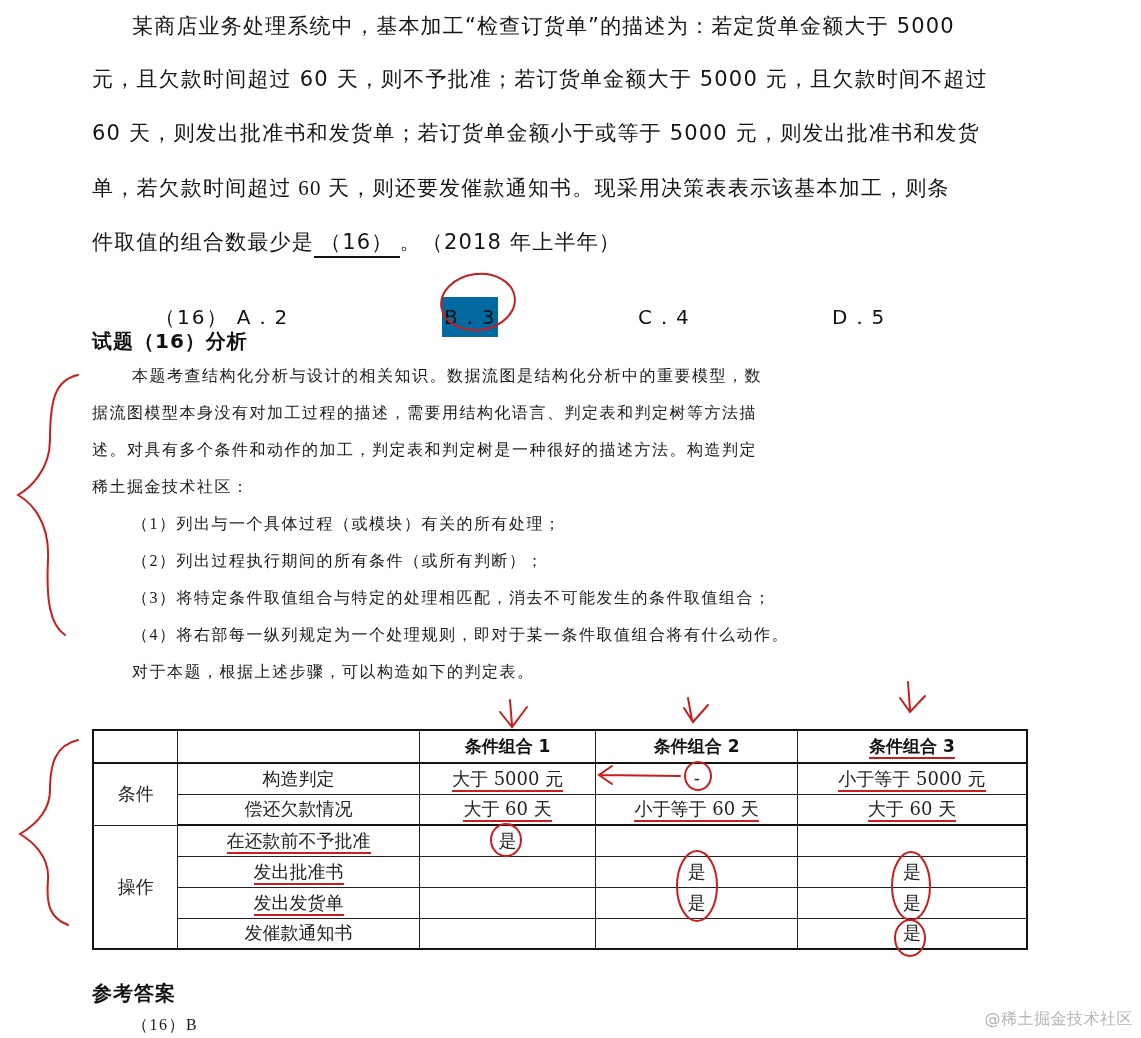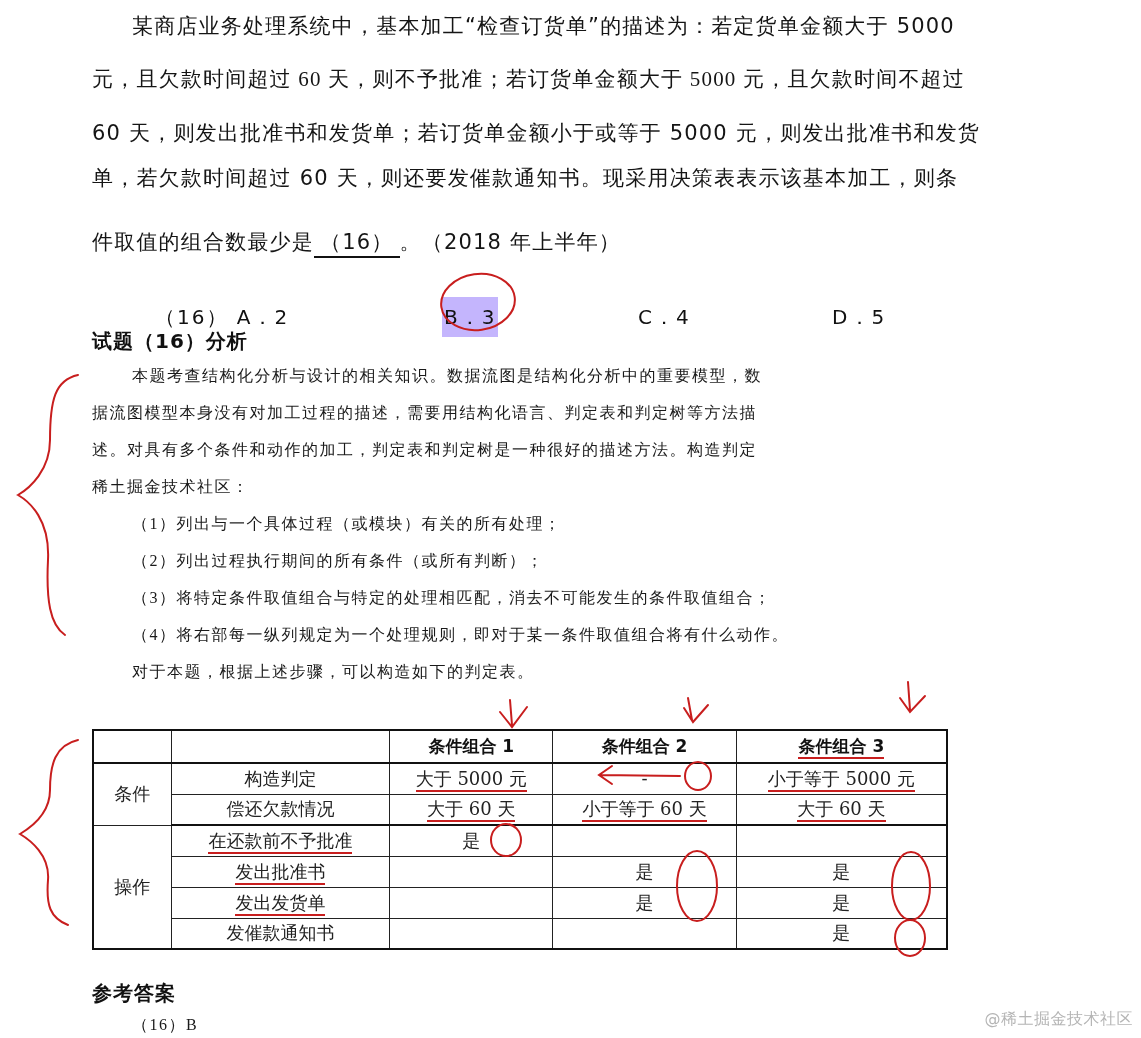--- a/index.html
+++ b/index.html
@@ -6,43 +6,43 @@
     html, body { width: 1141px; height: 1038px; background: #ffffff; overflow: hidden; }
     body { position: relative; font-family: "DejaVu Sans", "Liberation Sans", sans-serif; color: #111; }
 
     .q-line { position: absolute; left: 92px; font-size: 21px; letter-spacing: 1.2px; white-space: nowrap; color: #151515; }
     .q-line.indent { left: 132px; }
 
     .blank { display: inline-block; border-bottom: 2px solid #111; padding: 0 6px; }
 
     .options { position: absolute; top: 282px; left: 155px; font-size: 20px; width: 900px; height: 34px; }
     .opt { position: absolute; top: 0; white-space: nowrap; letter-spacing: 2px; margin-top: 22px; }
-    .opt.hl .optb { background: #c4b5fd; padding: 8px 2px; }
+    .opt.hl .optb { background: #0369a1; padding: 8px 2px; }
 
     .heading { position: absolute; left: 92px; font-size: 20px; font-weight: bold; letter-spacing: 1px; color: #111; }
 
     .a-line { position: absolute; font-family: Liberation Serif, serif; font-size: 16px; white-space: nowrap; color: #1a1a1a; letter-spacing: 1.5px; }
 
-    table.dt { position: absolute; left: 92px; top: 729px; width: 856px; border-collapse: collapse; border: 2.5px solid #111; font-family: "DejaVu Serif", "Liberation Serif", serif; font-size: 18px; color: #222; }
+    table.dt { position: absolute; left: 92px; top: 729px; width: 936px; border-collapse: collapse; border: 2.5px solid #111; font-family: "DejaVu Serif", "Liberation Serif", serif; font-size: 18px; color: #222; }
     table.dt td { border: 1.5px solid #222; text-align: center; height: 31px; padding: 0; position: relative; }
     table.dt tr.head td { height: 33px; font-family: "DejaVu Sans", "Liberation Sans", sans-serif; font-weight: bold; font-size: 17px; color: #111; border-bottom: 2.5px solid #111; }
     table.dt tr.sep td { border-bottom: 2.5px solid #111; }
     .ul { border-bottom: 2px solid #c81e1e; padding-bottom: 1px; }
 
     .watermark { position: absolute; right: 8px; bottom: 8px; font-size: 16px; color: #b5b5b5; letter-spacing: 0.5px; }
 
     svg.ink { position: absolute; left: 0; top: 0; pointer-events: none; }
   </style>
 </head>
 <body>
 
 <div class="q-line indent" style="top:12px;">某商店业务处理系统中，基本加工“检查订货单”的描述为：若定货单金额大于 5000</div>
-<div class="q-line" style="top:65px;font-family:Liberation Serif, serif;">元，且欠款时间超过 60 天，则不予批准；若订货单金额大于 5000 元，且欠款时间不超过</div>
+<div class="q-line" style="top:65px;">元，且欠款时间超过 60 天，则不予批准；若订货单金额大于 5000 元，且欠款时间不超过</div>
 <div class="q-line" style="top:119px;">60 天，则发出批准书和发货单；若订货单金额小于或等于 5000 元，则发出批准书和发货</div>
-<div class="q-line" style="top:164px;">单，若欠款时间超过 60 天，则还要发催款通知书。现采用决策表表示该基本加工，则条</div>
+<div class="q-line" style="top:174px;font-family:Liberation Serif, serif;">单，若欠款时间超过 60 天，则还要发催款通知书。现采用决策表表示该基本加工，则条</div>
 <div class="q-line" style="top:228px;">
   <span>件取值的组合数最少是</span><span class="blank">（16）</span><span>。（2018 年上半年）</span>
 </div>
 
 <div class="options">
   <span class="opt" style="left:0;"><span>（16）</span> <span>A．2</span></span>
   <span class="opt hl" style="left:287px;"><span class="optb">B．3</span></span>
   <span class="opt" style="left:483px;">C．4</span>
   <span class="opt" style="left:677px;">D．5</span>
 </div>

